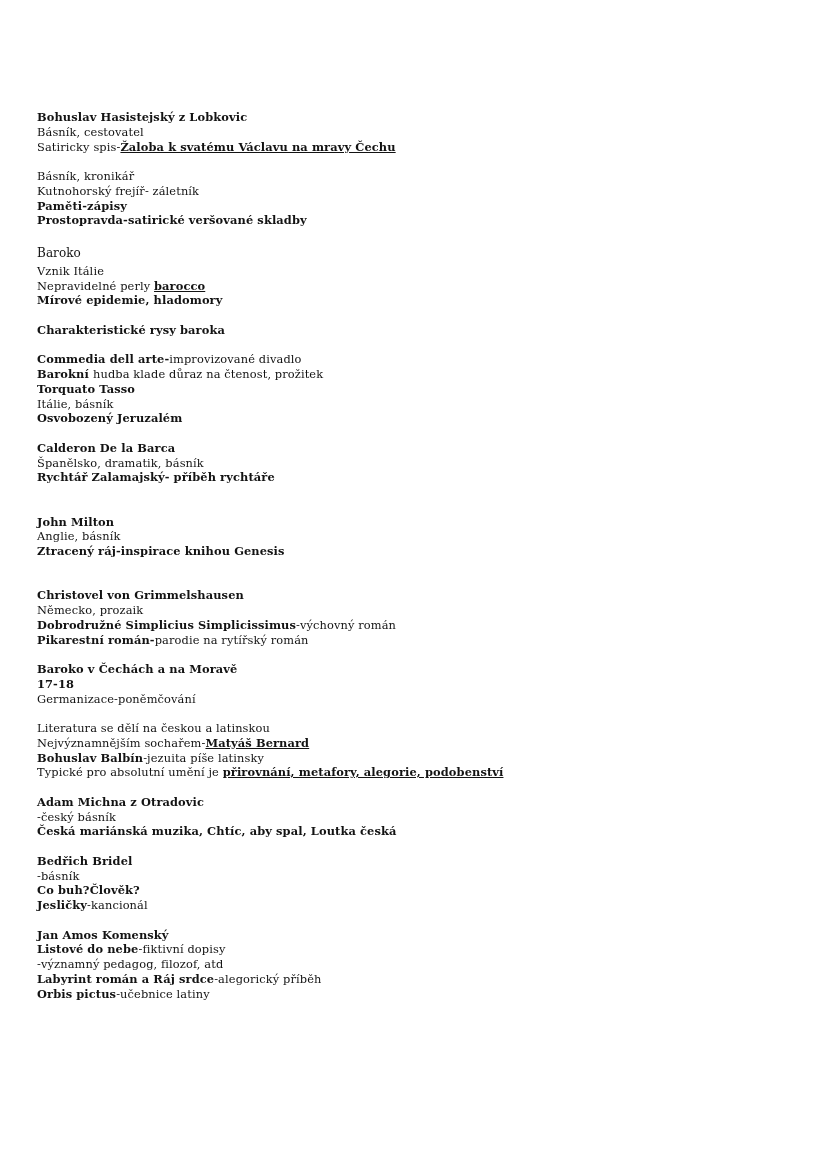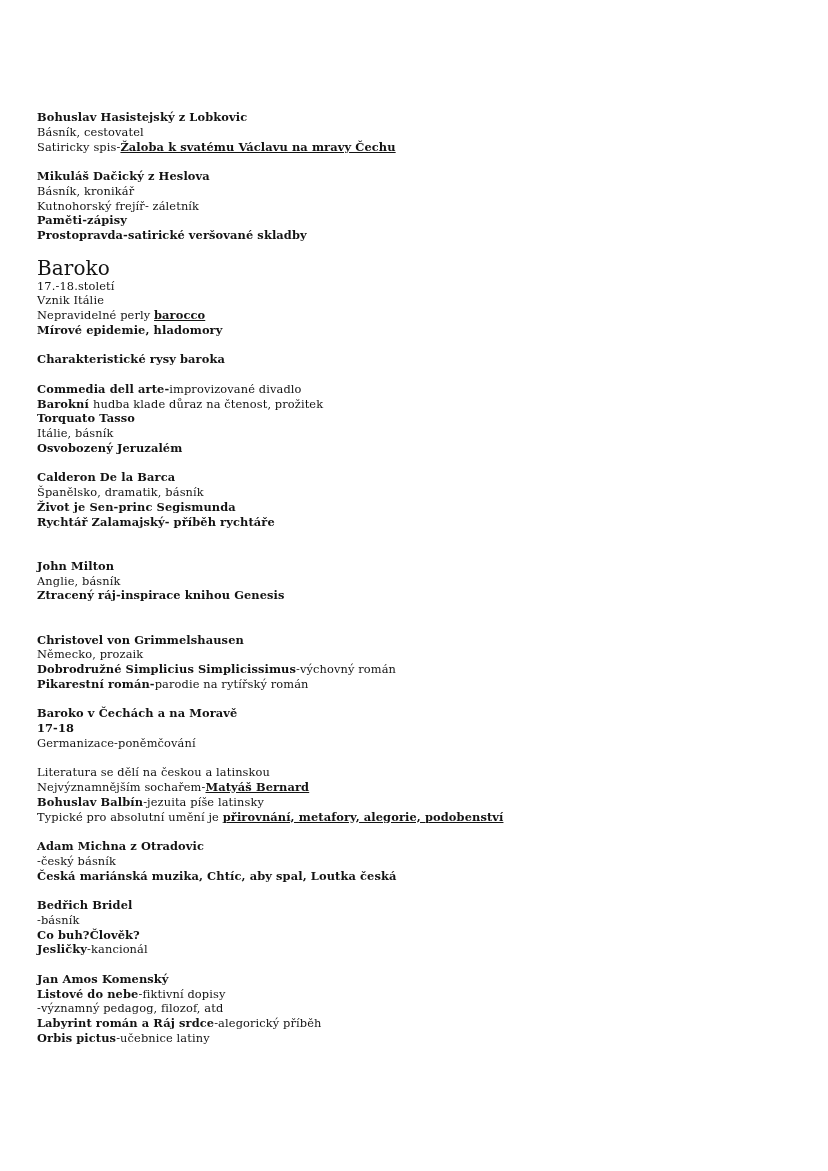--- a/index.html
+++ b/index.html
@@ -42,21 +42,21 @@
     white-space: pre-wrap;
     min-height: 14.75px;
   }
   .line.b {
     font-weight: 700;
   }
   .line.r {
     font-weight: 400;
   }
   .heading {
-    font-size: 20px;
+    font-size: 12px;
     line-height: 20px;
     font-weight: 400;
     letter-spacing: 0.005em;
     margin-bottom: 1px;
   }
   b, strong {
     font-weight: 700;
     text-decoration: underline;
   }
   .reg {
@@ -67,47 +67,44 @@
 <body style="background: rgb(255, 255, 255); color: rgb(19, 19, 19);">
 
 <div id="page" style="background: rgb(255, 255, 255); padding-left: 37px;">
   <div class="doc-body">
       <div class="block">
         <div class="line b"><span>Bohuslav Hasistejský z Lobkovic</span></div>
         <div class="line r"><span>Básník, cestovatel</span></div>
         <div class="line r"><span>Satiricky spis-</span><b>Žaloba k svatému Václavu na mravy Čechu</b></div>
       </div>
       <div class="block">
-        <div class="line b"><span>Mikuláš Dačický z Heslova</span></div>
         <div class="line r"><span>Básník, kronikář</span></div>
         <div class="line r"><span>Kutnohorský frejíř- záletník</span></div>
         <div class="line b"><span>Paměti-zápisy</span></div>
         <div class="line b"><span>Prostopravda-satirické veršované skladby</span></div>
       </div>
       <div class="block">
         <div class="line heading">Baroko</div>
-        <div class="line r"><span>17.-18.století</span></div>
         <div class="line r"><span>Vznik Itálie</span></div>
         <div class="line r"><span>Nepravidelné perly </span><b>barocco</b></div>
         <div class="line b"><span>Mírové epidemie, hladomory</span></div>
       </div>
       <div class="block">
         <div class="line b"><span>Charakteristické rysy baroka</span></div>
       </div>
       <div class="block">
         <div class="line b"><span>Commedia dell arte-</span><span class="reg">improvizované divadlo</span></div>
         <div class="line b"><span>Barokní </span><span class="reg">hudba klade důraz na čtenost, prožitek</span></div>
         <div class="line b"><span>Torquato Tasso</span></div>
         <div class="line r"><span>Itálie, básník</span></div>
         <div class="line b"><span>Osvobozený Jeruzalém</span></div>
       </div>
       <div class="block gap-large">
         <div class="line b"><span>Calderon De la Barca</span></div>
         <div class="line r"><span>Španělsko, dramatik, básník</span></div>
-        <div class="line b"><span>Život je Sen-princ Segismunda</span></div>
         <div class="line b"><span>Rychtář Zalamajský- příběh rychtáře</span></div>
       </div>
       <div class="block gap-large">
         <div class="line b"><span>John Milton</span></div>
         <div class="line r"><span>Anglie, básník</span></div>
         <div class="line b"><span>Ztracený ráj-inspirace knihou Genesis</span></div>
       </div>
       <div class="block">
         <div class="line b"><span>Christovel von Grimmelshausen</span></div>
         <div class="line r"><span>Německo, prozaik</span></div>

